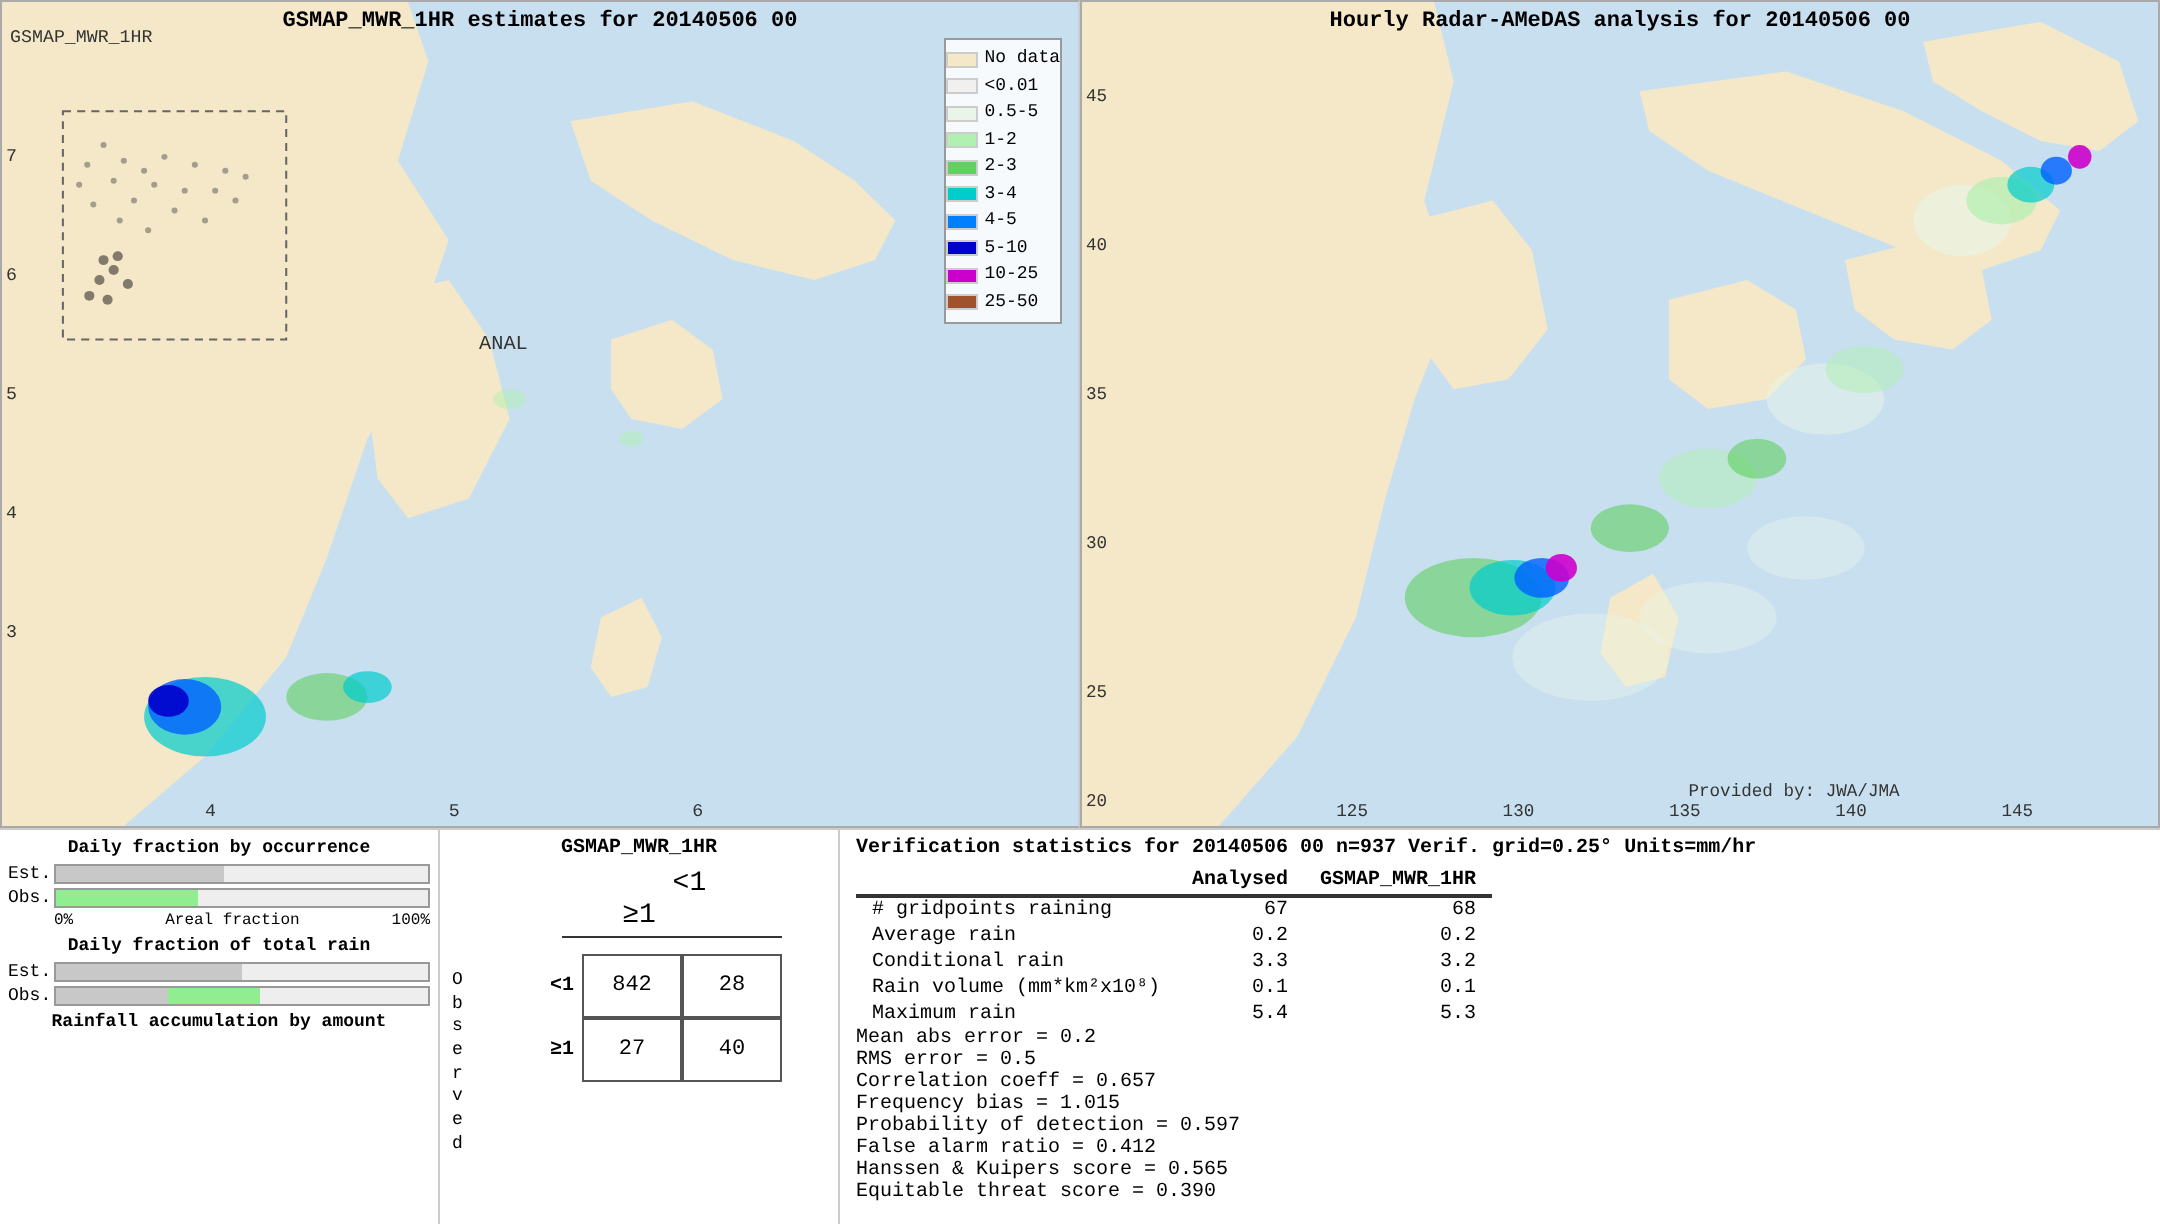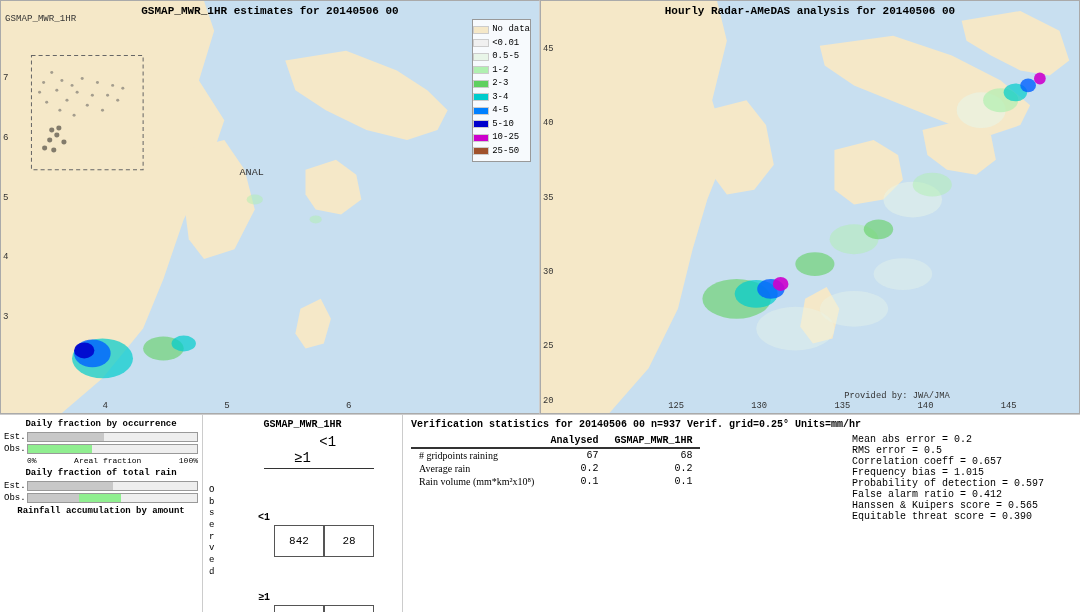--- a/index.html
+++ b/index.html
@@ -88,21 +88,21 @@
     
     .bottom-row {
       display: flex;
       flex-direction: row;
       height: 197px;
       width: 100%;
     }
 
     
     .stats-left {
-      width: 203px;
+      width: 220px;
       border-right: 1px solid #ccc;
       padding: 4px;
       font-size: 9px;
       display: flex;
       flex-direction: column;
       gap: 3px;
     }
 
     .stats-left .section-title {
       font-size: 9px;
@@ -190,40 +190,39 @@
     }
 
     .ct-cell {
       width: 50px;
       height: 32px;
       display: flex;
       align-items: center;
       justify-content: center;
       border: 1px solid #555;
       font-size: 11px;
-      margin-top: 48px;
     }
 
     
     .verification-panel {
       flex: 1;
       padding: 4px 8px;
       font-size: 10px;
     }
 
     .verif-title {
       font-size: 10px;
       font-weight: bold;
       margin-bottom: 4px;
       white-space: nowrap;
     }
 
     .verif-columns {
       display: flex;
-      flex-direction: row;
+      flex-direction: column;
       gap: 0;
     }
 
     .verif-left-col {
       flex: 1;
     }
 
     .verif-right-col {
       width: 220px;
       font-size: 10px;
@@ -241,21 +240,20 @@
       text-align: center;
     }
 
     .verif-table td {
       padding: 1px 8px;
       text-align: right;
     }
 
     .verif-table td:first-child {
       text-align: left;
-      font-family: Liberation Serif, serif;
     }
 
     .verif-stat-line {
       margin: 0 0;
       white-space: nowrap;
     }
   </style>
 </head>
 <body>
 
@@ -540,23 +538,33 @@
                 <td># gridpoints raining</td>
                 <td>67</td>
                 <td>68</td>
               </tr>
               <tr>
                 <td>Average rain</td>
                 <td>0.2</td>
                 <td>0.2</td>
               </tr>
               <tr>
+                <td>Conditional rain</td>
+                <td>3.3</td>
+                <td>3.2</td>
+              </tr>
+              <tr>
                 <td>Rain volume (mm*km²x10⁸)</td>
                 <td>0.1</td>
                 <td>0.1</td>
+              </tr>
+              <tr>
+                <td>Maximum rain</td>
+                <td>5.4</td>
+                <td>5.3</td>
               </tr>
             </tbody>
           </table>
         </div>
 
         <div class="verif-right-col">
           <div class="verif-stat-line">Mean abs error = 0.2</div>
           <div class="verif-stat-line">RMS error = 0.5</div>
           <div class="verif-stat-line">Correlation coeff = 0.657</div>
           <div class="verif-stat-line">Frequency bias = 1.015</div>

